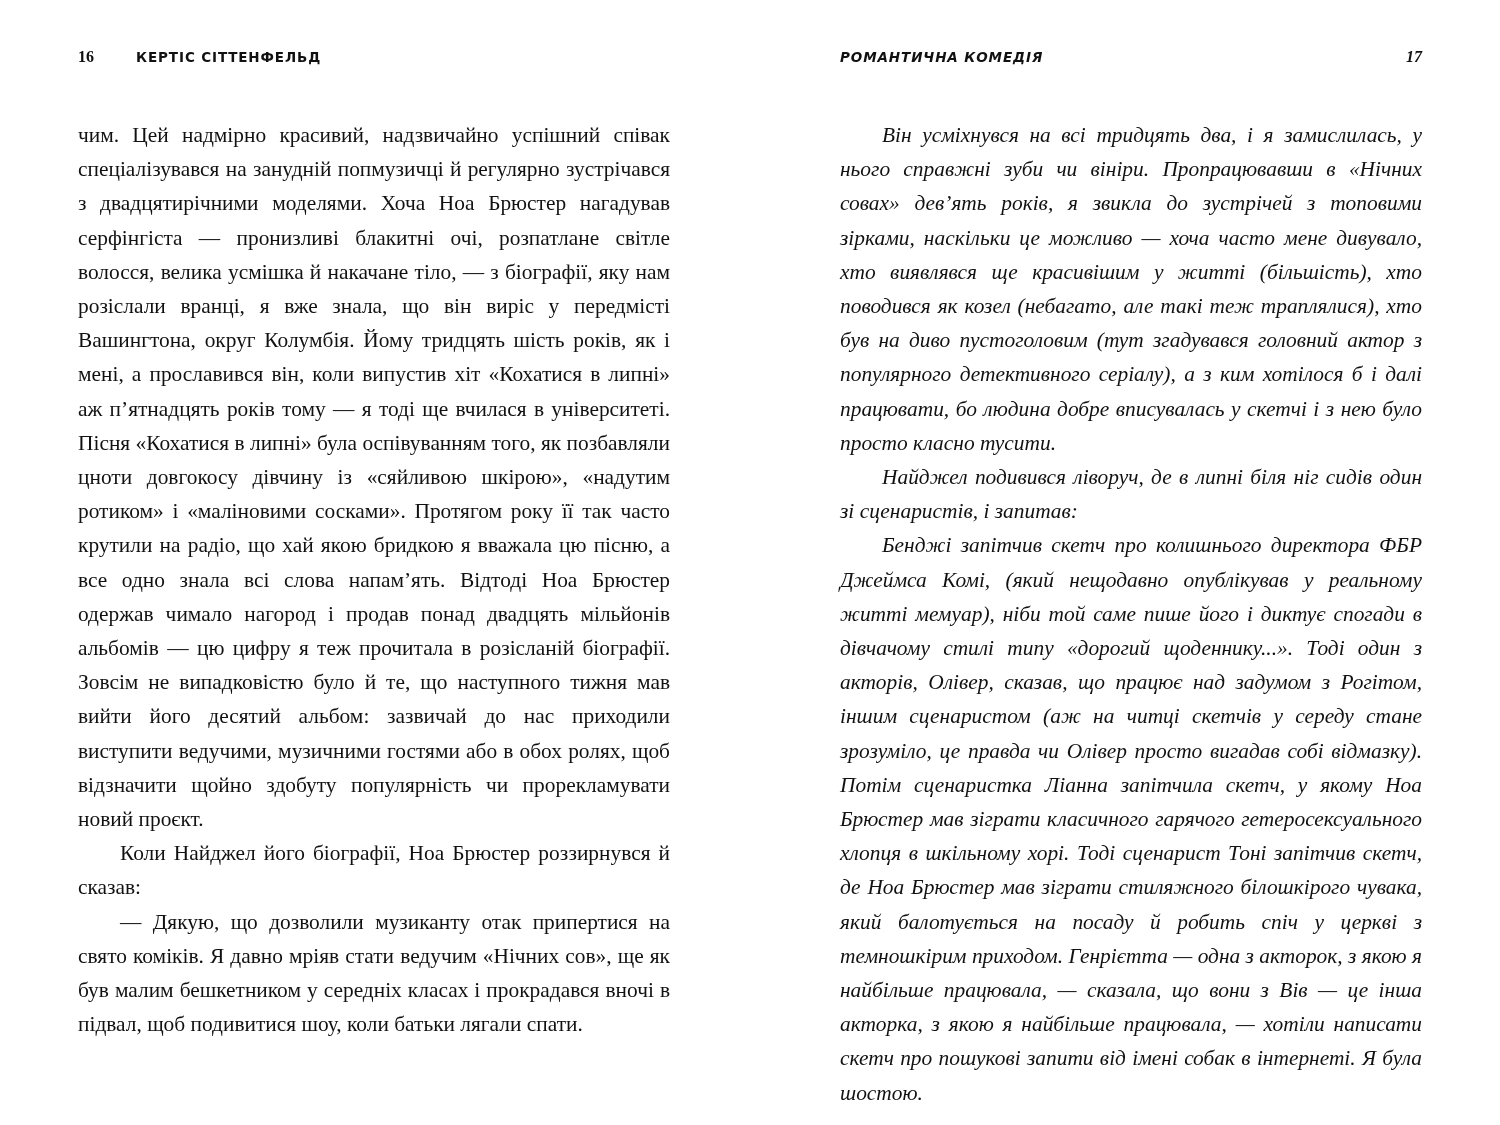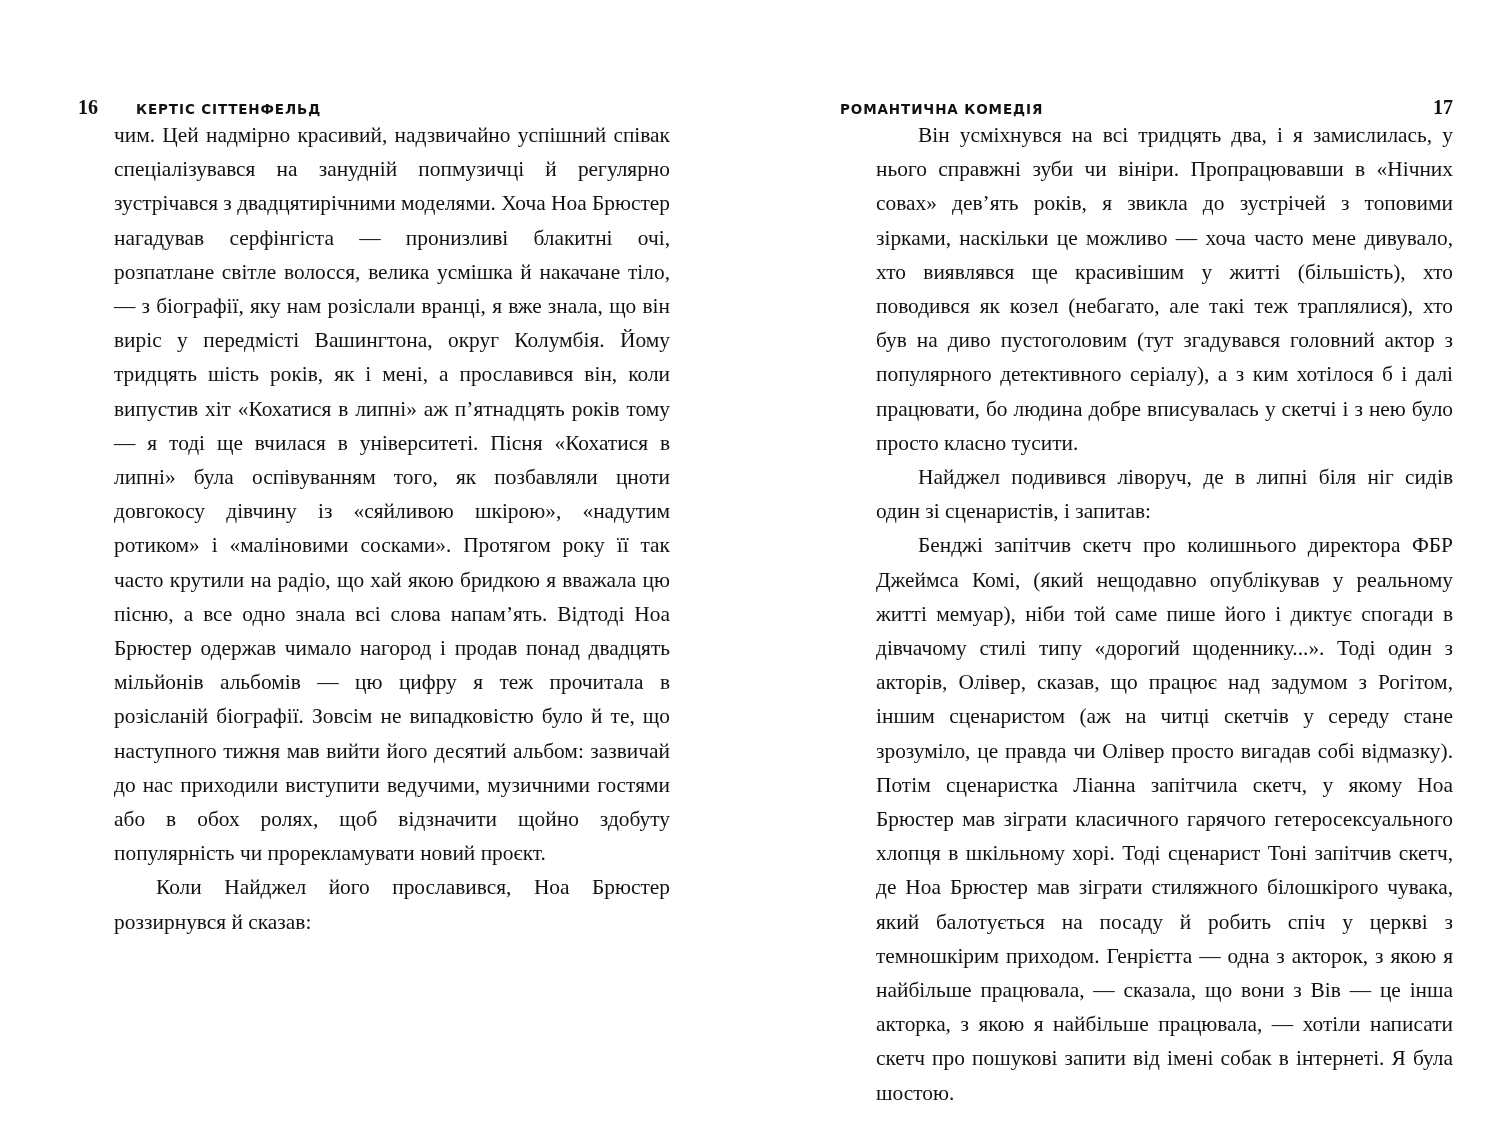--- a/index.html
+++ b/index.html
@@ -28,59 +28,58 @@
     width: 750px;
     height: 1125px;
     padding-top: 48px;
   }
   .page-left {
     padding-left: 78px;
     padding-right: 80px;
   }
   .page-right {
     padding-left: 90px;
-    padding-right: 47px;
+    padding-right: 78px;
+    font-style: italic;
   }
   .running-head {
     display: flex;
     flex-direction: row;
     align-items: baseline;
     height: 26px;
     font-family: "DejaVu Sans", sans-serif;
     font-size: 14.5px;
     letter-spacing: 0.6px;
     color: #111111;
     margin-bottom: 44px;
   }
   .rh-folio {
-    font-size: 20px;
+    font-size: 16px;
     font-weight: 700;
     letter-spacing: 0;
     font-family: "Liberation Serif", serif;
-    margin-top: 48px;
   }
   .rh-title {
     font-weight: 700;
     font-size: 13.5px;
     letter-spacing: 0.9px;
   }
   
   .page-left .rh-folio { width: 0; }
   .page-left .rh-title { margin-left: 58px; }
   
   .page-right .rh-title { margin-left: 0; }
   .page-right .rh-folio { margin-left: auto; }
 
   .body-text {
     font-size: 21.4px;
     line-height: 34.2px;
     text-align: justify;
     text-justify: inter-word;
     hyphens: manual;
-    margin-left: 36px;
   }
   .body-text p {
     margin: 0;
   }
   .body-text p.indent {
     text-indent: 42px;
   }
   .body-text p.noindent {
     text-indent: 0;
   }
@@ -90,21 +89,22 @@
 
 <div class="spread">
 
   <div class="page page-left">
     <div class="running-head">
       <span class="rh-folio">16</span>
       <span class="rh-title">КЕРТІС СІТТЕНФЕЛЬД</span>
     </div>
     <div class="body-text">
       <p class="noindent">чим. Цей надмірно красивий, надзвичайно успішний співак спеціалізувався на занудній попмузичці й регулярно зустрічався з двадцятирічними моделями. Хоча Ноа Брюстер нагадував серфінгіста — пронизливі блакитні очі, розпатлане світле волосся, велика усмішка й накачане тіло, — з біографії, яку нам розіслали вранці, я вже знала, що він виріс у передмісті Вашингтона, округ Колумбія. Йому тридцять шість років, як і мені, а прославився він, коли випустив хіт «Кохатися в липні» аж п’ятнадцять років тому — я тоді ще вчилася в університеті. Пісня «Кохатися в липні» була оспівуванням того, як позбавляли цноти довгокосу дівчину із «сяйливою шкірою», «надутим ротиком» і «маліновими сосками». Протягом року її так часто крутили на радіо, що хай якою бридкою я вважала цю пісню, а все одно знала всі слова напам’ять. Відтоді Ноа Брюстер одержав чимало нагород і продав понад двадцять мільйонів альбомів — цю цифру я теж прочитала в розісланій біографії. Зовсім не випадковістю було й те, що наступного тижня мав вийти його десятий альбом: зазвичай до нас приходили виступити ведучими, музичними гостями або в обох ролях, щоб відзначити щойно здобуту популярність чи прорекламувати новий проєкт.</p>
-      <p class="indent">Коли Найджел його прославився, Ноа Брюстер роззирнувся й сказав:</p>
+      <p class="indent">Коли Найджел його біографії, Ноа Брюстер роззирнувся й сказав:</p>
+      <p class="indent">— Дякую, що дозволили музиканту отак припертися на свято коміків. Я давно мріяв стати ведучим «Нічних сов», ще як був малим бешкетником у середніх класах і прокрадався вночі в підвал, щоб подивитися шоу, коли батьки лягали спати.</p>
     </div>
   </div>
 
   <div class="page page-right">
     <div class="running-head">
       <span class="rh-title">РОМАНТИЧНА КОМЕДІЯ</span>
       <span class="rh-folio">17</span>
     </div>
     <div class="body-text">
       <p class="indent">Він усміхнувся на всі тридцять два, і я замислилась, у нього справжні зуби чи вініри. Пропрацювавши в «Нічних совах» дев’ять років, я звикла до зустрічей з топовими зірками, наскільки це можливо — хоча часто мене дивувало, хто виявлявся ще красивішим у житті (більшість), хто поводився як козел (небагато, але такі теж траплялися), хто був на диво пустоголовим (тут згадувався головний актор з популярного детективного серіалу), а з ким хотілося б і далі працювати, бо людина добре вписувалась у скетчі і з нею було просто класно тусити.</p>

